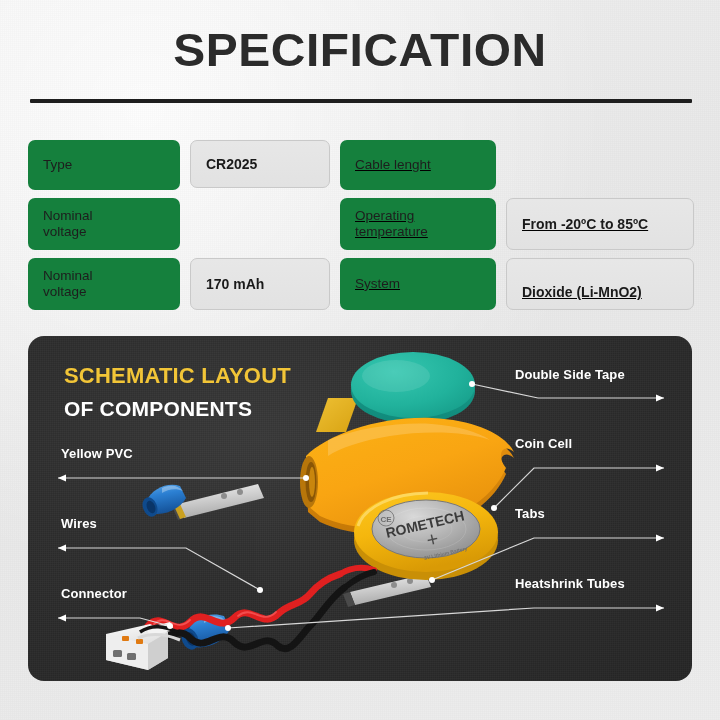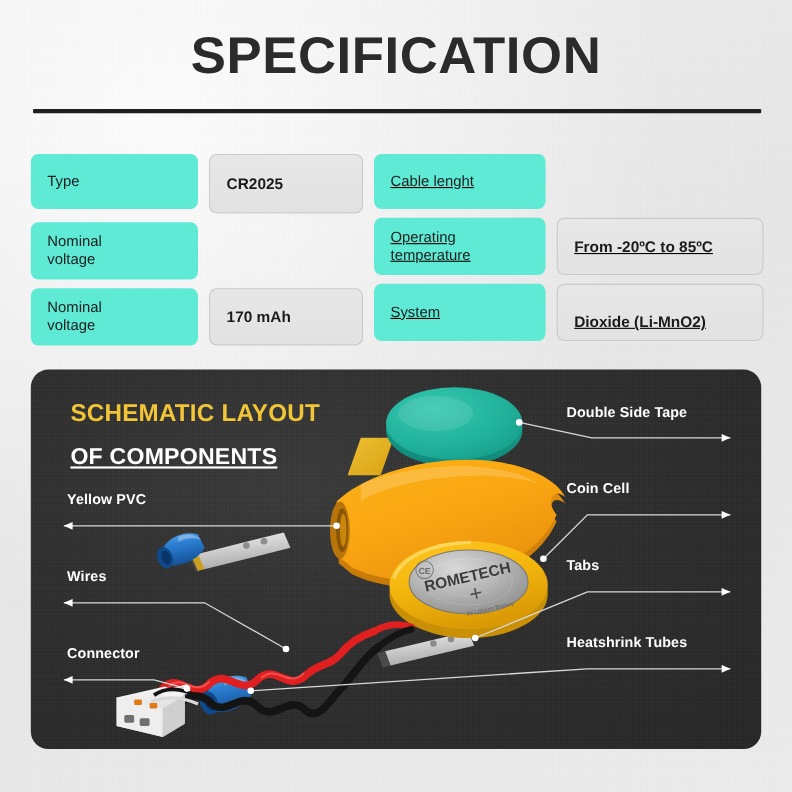--- a/index.html
+++ b/index.html
@@ -60,21 +60,21 @@
 
   .cell {
     border-radius: 7px;
     display: flex;
     align-items: center;
     padding: 0 15px;
     font-size: 13.5px;
     line-height: 1.2;
   }
   .cell-key {
-    background: #5eead4;
+    background: #15803d;
     color: #1d1d1d;
     font-weight: 400;
   }
   .cell-val {
     background:
       linear-gradient(180deg, #e7e7e7 0%, #e2e2e2 100%);
     border: 1px solid #c9c9c9;
     color: #1a1a1a;
     font-weight: 700;
     font-size: 14px;
@@ -83,21 +83,21 @@
   
   .spec-left  { position: absolute; top: 140px; left: 28px;  width: 302px; }
   .spec-right { position: absolute; top: 140px; left: 340px; width: 354px; text-decoration: underline; }
 
   .spec-row {
     display: flex;
     gap: 10px;
     margin-bottom: 8px;
   }
   .spec-left .cell-key  { width: 152px; height: 50px; }
-  .spec-left .cell-val  { width: 140px; height: 54px; }
+  .spec-left .cell-val  { width: 140px; height: 48px; }
   .spec-right .cell-key { width: 156px; height: 50px; }
   .spec-right .cell-val { width: 188px; height: 50px; }
   .spec-left  .spec-row:nth-child(2) .cell-key,
   .spec-left  .spec-row:nth-child(2) .cell-val,
   .spec-left  .spec-row:nth-child(3) .cell-key,
   .spec-left  .spec-row:nth-child(3) .cell-val,
   .spec-right .spec-row:nth-child(2) .cell-key,
   .spec-right .spec-row:nth-child(2) .cell-val,
   .spec-right .spec-row:nth-child(3) .cell-key,
   .spec-right .spec-row:nth-child(3) .cell-val { height: 52px; }
@@ -137,22 +137,21 @@
     color: #f2c537;
     letter-spacing: 0.2px;
     line-height: 1.12;
   }
   .heading-line2 {
     font-size: 21px;
     font-weight: 800;
     color: #ffffff;
     letter-spacing: 0.2px;
     line-height: 1.12;
-    margin-top: 15px;
-    text-decoration: underline;
+    margin-top: 8px;
   }
 
   
   .art {
     position: absolute;
     inset: 0;
     z-index: 4;
   }
   
   .labels { position: absolute; inset: 0; z-index: 7; }

